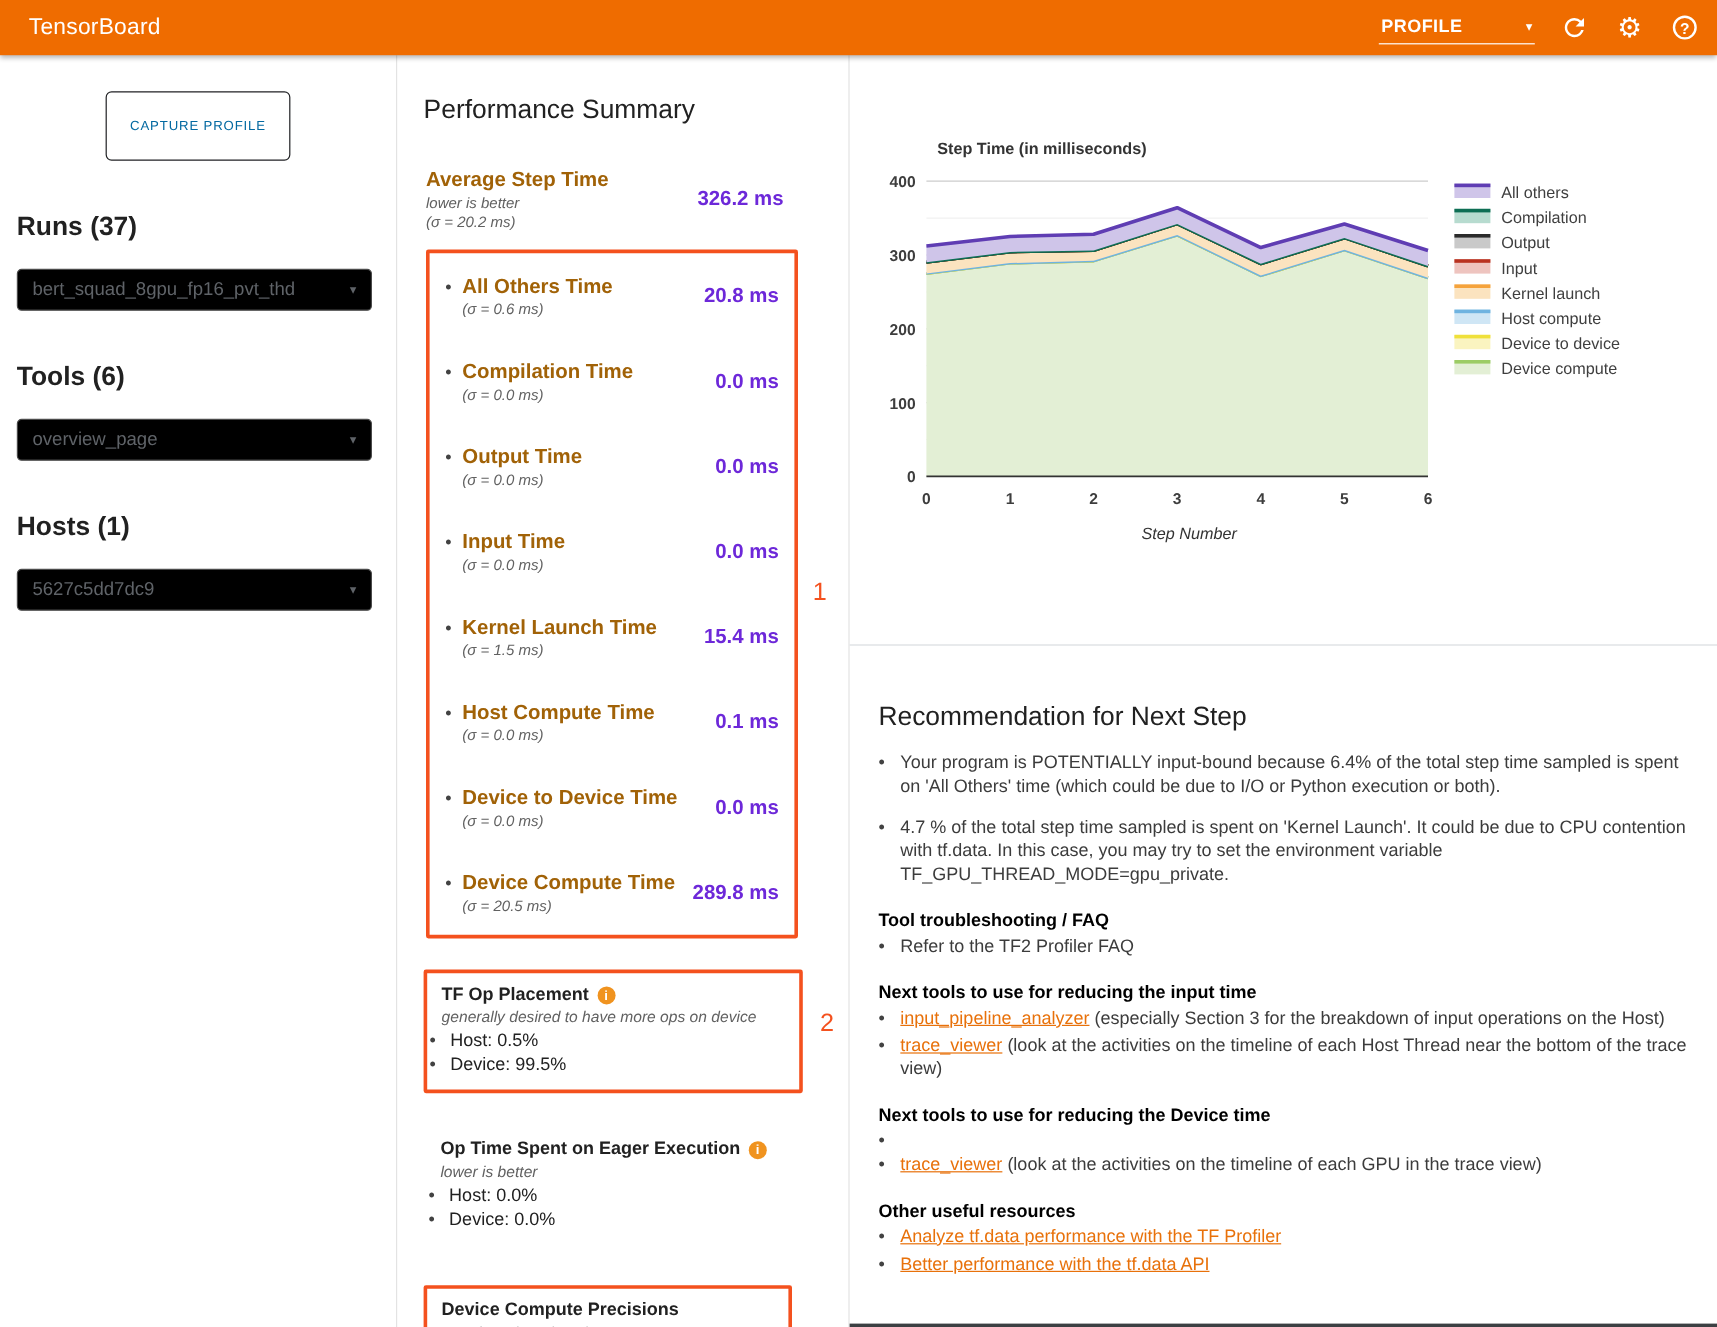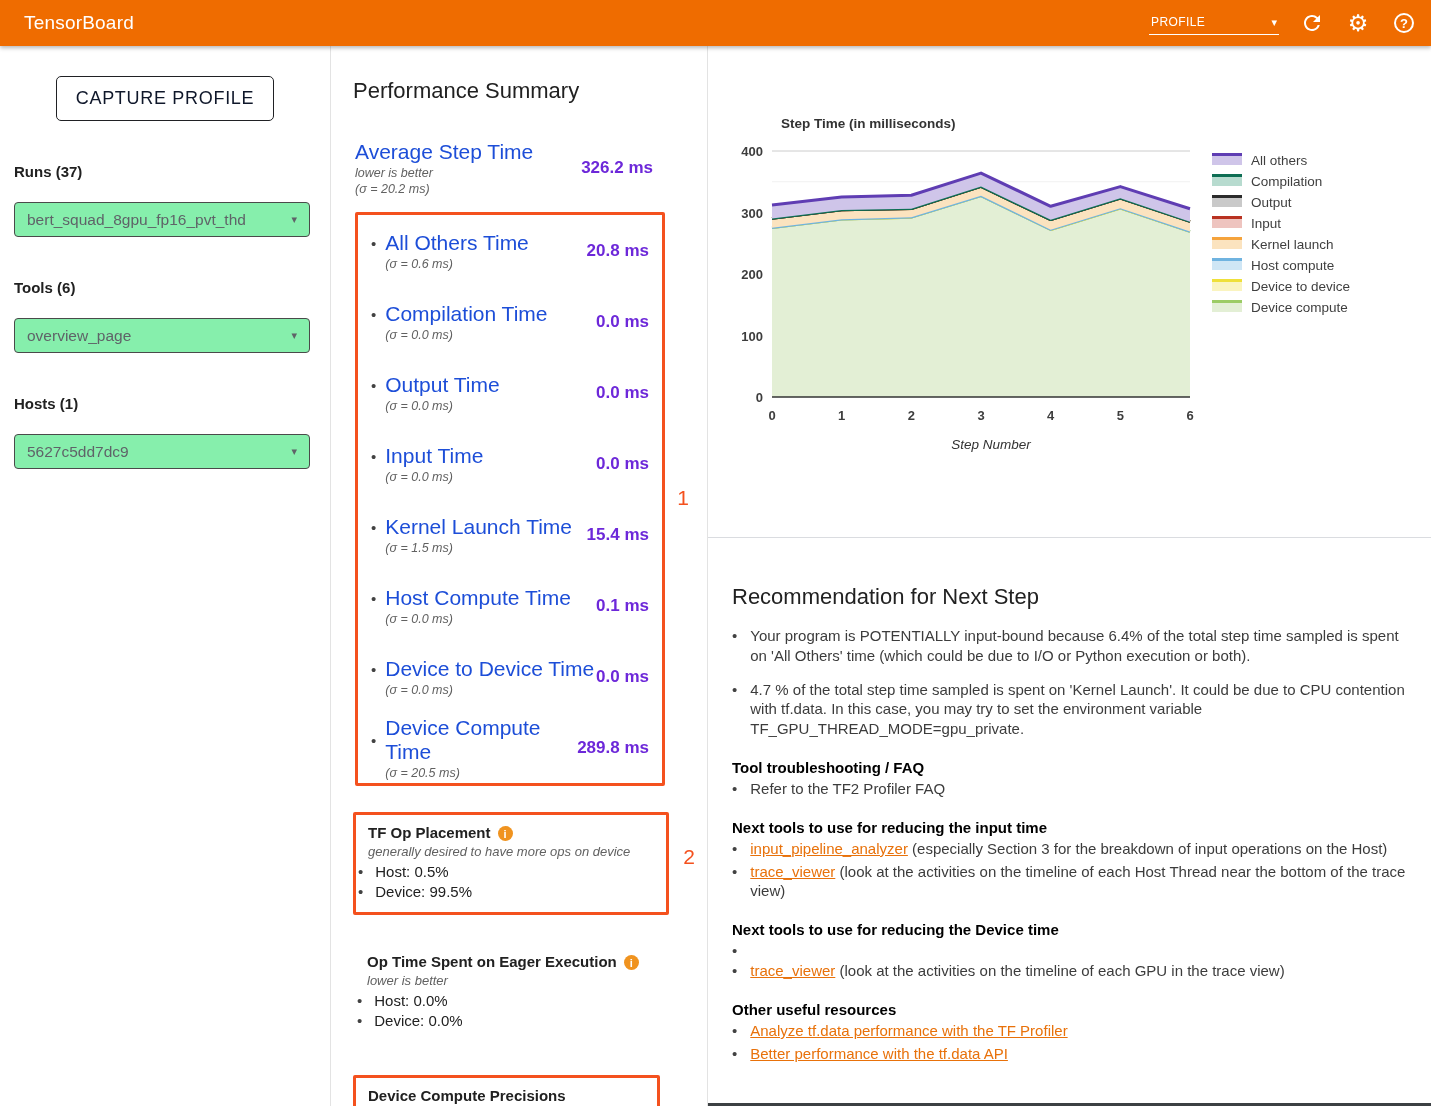--- a/index.html
+++ b/index.html
@@ -6,49 +6,49 @@
   html,body { width:1431px; height:1106px; overflow:hidden; background:#fff;
     font-family:"Liberation Sans", sans-serif; color:#212121; }
 
   
   .appbar { height:46px; background:#ef6c00; display:flex; align-items:center;
     padding:0 14px 0 24px; box-shadow:0 2px 4px rgba(0,0,0,.28); position:relative; z-index:5; }
   .appbar-title { color:#fff; font-size:19px; font-weight:500; letter-spacing:.2px; }
   .appbar-right { margin-left:auto; display:flex; align-items:center; gap:20px; }
   .profile-select { display:flex; align-items:center; width:130px; border-bottom:1px solid #fff;
     padding:4px 2px 5px 2px; cursor:pointer; }
-  .profile-select .psel-label { color:#fff; font-size:12px; letter-spacing:.4px; font-weight:400; }
+  .profile-select .psel-label { color:#fff; font-size:15px; letter-spacing:.4px; font-weight:700; }
   .profile-select .caret { margin-left:auto; color:#fff; font-size:11px; }
   .appbar-icon { width:26px; height:26px; display:flex; align-items:center; justify-content:center;
     color:#fff; cursor:pointer; }
   .gear-glyph { font-size:23px; line-height:1; }
   .help-circle { width:20px; height:20px; border:2px solid #fff; border-radius:50%;
     display:flex; align-items:center; justify-content:center; font-size:13px; font-weight:700; color:#fff; }
 
   
   .main { display:flex; height:1060px; }
   .sidebar { width:331px; border-right:1px solid #e3e3e3; padding:30px 0 0 0; flex:none; }
   .perf-col { width:377px; border-right:1px solid #e3e3e3; padding:32px 0 0 0; flex:none; position:relative; }
   .right-col { flex:1; position:relative; }
 
   
   .capture-btn { display:block; margin:0 auto; background:#fff; border:1px solid #202124; border-radius:5px;
-    padding:11px 19px; font-size:18px; font-weight:500; letter-spacing:.7px; color:#0f172a;
+    padding:22px 19px; font-size:11px; font-weight:500; letter-spacing:.7px; color:#0369a1;
     font-family:"Liberation Sans", sans-serif; cursor:pointer; }
   .side-group { margin:0 20px 0 14px; }
-  .side-label { font-size:15px; font-weight:700; color:#212121; margin-top:42px; }
+  .side-label { font-size:22px; font-weight:700; color:#212121; margin-top:42px; }
   .side-select { margin-top:22px; height:35px; border:1px solid #4a4a4a; border-radius:4px;
-    display:flex; align-items:center; padding:0 12px; cursor:pointer; background:#86efac; }
+    display:flex; align-items:center; padding:0 12px; cursor:pointer; background:#000000; }
   .side-select .sel-value { font-size:15.5px; color:#5f6368; overflow:hidden; white-space:nowrap; }
   .side-select .caret { margin-left:auto; color:#5f6368; font-size:11px; }
 
   
   .col-title { font-size:22px; color:#212121; padding-left:22px; font-weight:400; }
   .avg-block { display:flex; align-items:center; margin:36px 54px 0 24px; }
-  .m-label { font-size:21px; font-weight:400; color:#1d4ed8; }
+  .m-label { font-size:17px; font-weight:700; color:#a16207; }
   .m-sub { font-size:12.5px; font-style:italic; color:#616161; margin-top:2px; }
   .m-value { margin-left:auto; font-size:17px; font-weight:700; color:#6d28d9; white-space:nowrap; }
   .redbox { border:3px solid #f4511e; border-radius:2px; position:relative; background:#fff; }
   .redbox-1 { margin:16px 42px 0 24px; }
   .redbox-2 { margin:26px 38px 0 22px; padding:9px 12px 10px 12px; }
   .redbox-3 { margin:44px 47px 0 22px; padding:9px 12px 10px 12px; }
   .box-number { position:absolute; color:#f4511e; font-size:21px; font-weight:500; }
   .num-1 { right:-27px; top:calc(50% - 13px); }
   .num-2 { right:-29px; top:30px; }
   .num-3 { right:-30px; top:30px; }

